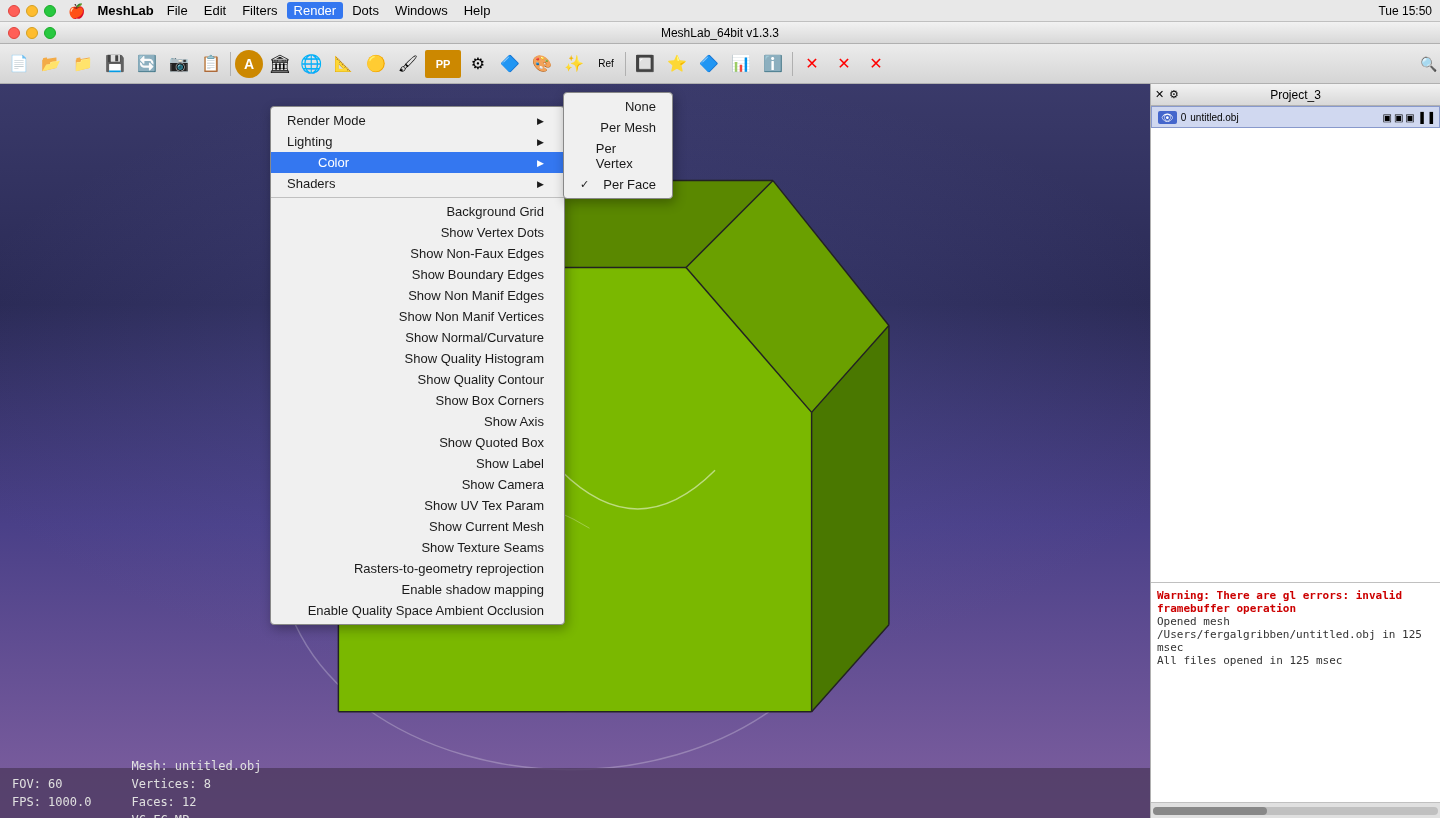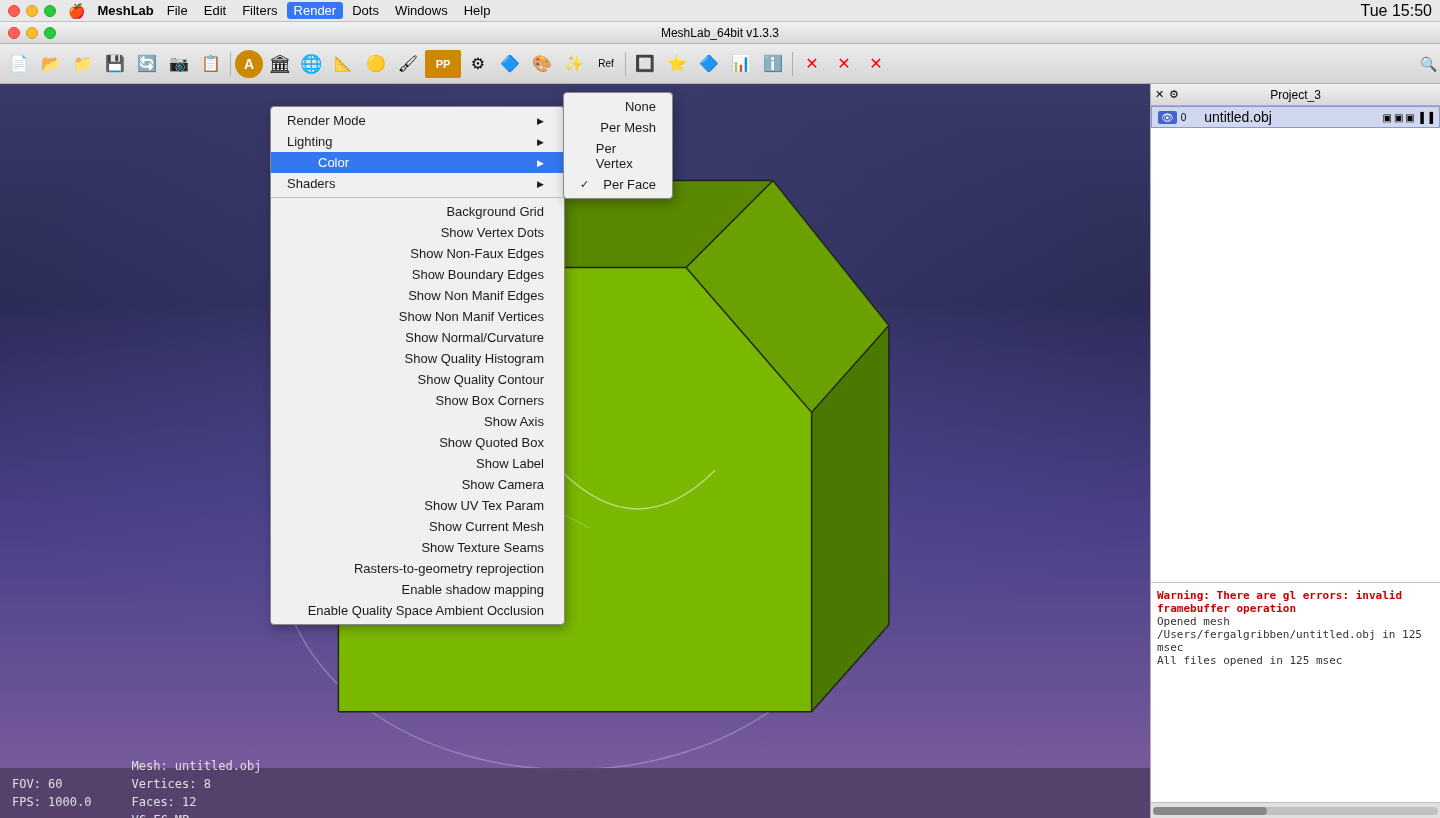--- a/index.html
+++ b/index.html
@@ -17,21 +17,21 @@
     .traffic-lights { display: flex; gap: 6px; margin-right: 12px; }
     .traffic-light { width: 12px; height: 12px; border-radius: 50%; }
     .tl-red { background: #ff5f57; border: 0.5px solid #e0443e; }
     .tl-yellow { background: #febc2e; border: 0.5px solid #d4a021; }
     .tl-green { background: #28c840; border: 0.5px solid #1aab29; }
     .title-bar-menus { display: flex; align-items: center; gap: 2px; font-size: 13px; }
     .title-bar-apple { margin-right: 10px; font-size: 14px; }
     .title-bar-app { font-weight: 600; margin-right: 4px; }
     .title-bar-menu-item { padding: 1px 7px; border-radius: 3px; cursor: default; }
     .title-bar-menu-item.active { background: #3477f0; color: white; }
-    .title-bar-right { margin-left: auto; display: flex; align-items: center; gap: 12px; font-size: 16px; justify-content: center; }
+    .title-bar-right { margin-left: auto; display: flex; align-items: center; gap: 12px; font-size: 12px; justify-content: center; }
 
     
     .window-title-bar {
       height: 22px;
       background: linear-gradient(to bottom, #f2f2f2, #d8d8d8);
       display: flex;
       align-items: center;
       justify-content: center;
       font-size: 12px;
       font-weight: 500;
@@ -433,21 +433,21 @@
   <div class="right-panel">
     <div class="right-panel-title" style="position:relative;">
       <span style="position:absolute;left:4px;font-size:11px;cursor:pointer;">✕</span>
       <span style="position:absolute;left:18px;font-size:11px;cursor:pointer;">⚙</span>
       <span>Project_3</span>
     </div>
 
     <div class="right-panel-layer">
       <span style="font-size:10px;background:#4466cc;color:white;padding:1px 3px;border-radius:2px;">👁</span>
       <span style="font-size:10px;">0</span>
-      <span style="font-size:14px;margin-left:14px;">untitled.obj</span>
+      <span style="font-size:10px;margin-left:0;">untitled.obj</span>
       <span style="margin-left:auto;display:flex;gap:2px;">
         <span style="font-size:10px;cursor:pointer;">▣</span>
         <span style="font-size:10px;cursor:pointer;">▣</span>
         <span style="font-size:10px;cursor:pointer;">▣</span>
         <span style="font-size:10px;cursor:pointer;">▐</span>
         <span style="font-size:10px;cursor:pointer;">▐</span>
       </span>
     </div>
 
     <div class="right-panel-content"></div>

